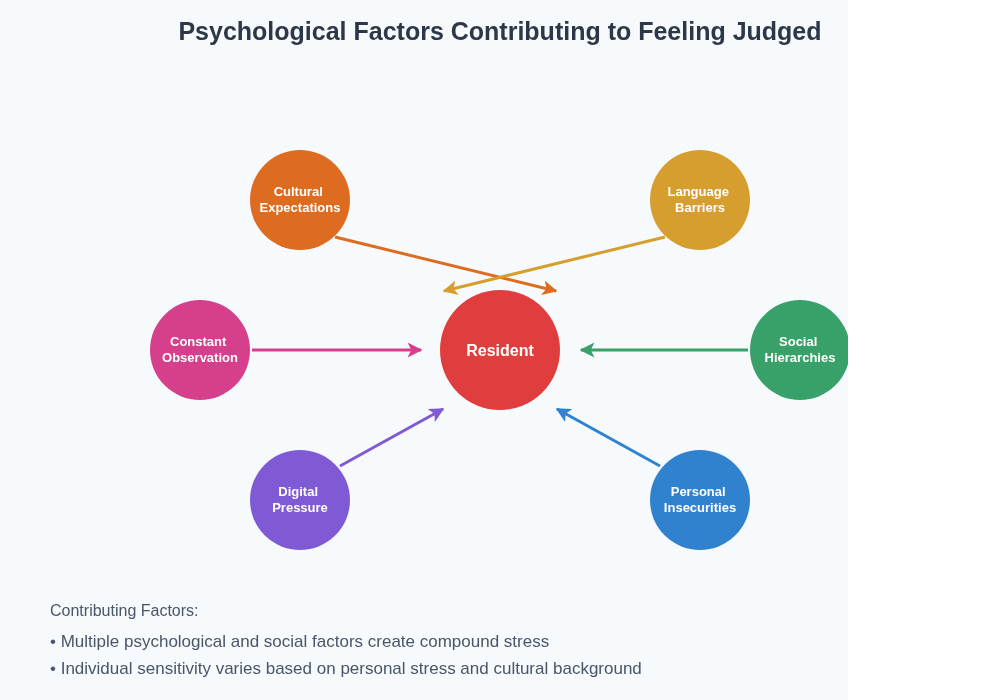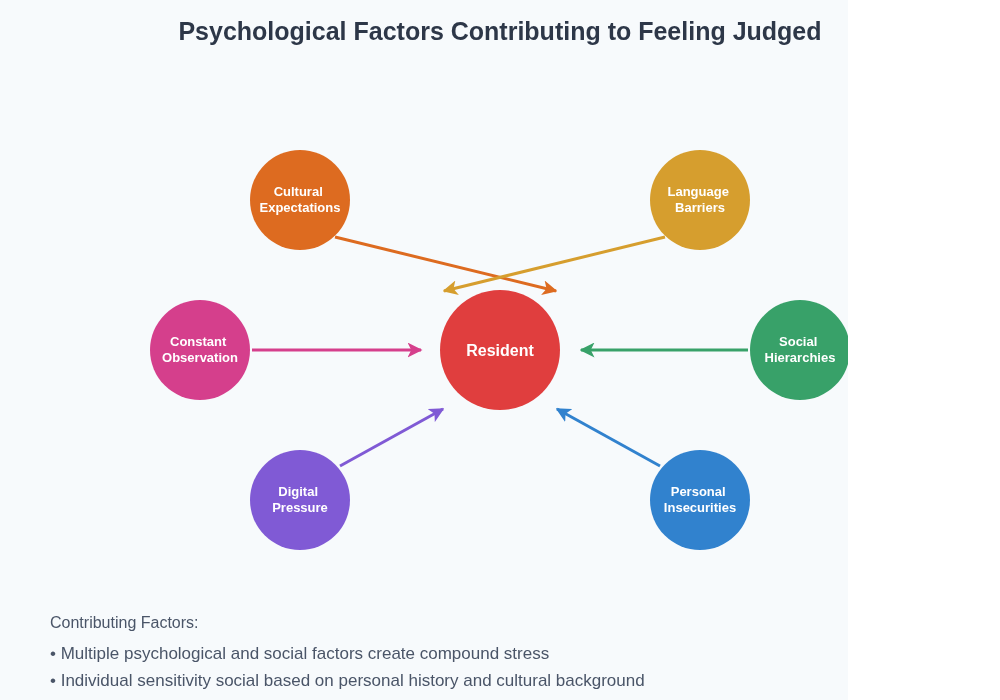--- a/index.html
+++ b/index.html
@@ -39,21 +39,20 @@
   }
   .edge {
     stroke-width: 3;
     fill: none;
   }
   .notes {
     position: absolute;
     left: 50px;
     top: 602px;
     color: #4a5568;
-    margin-top: 12px;
   }
   .notes-heading {
     font-size: 16px;
     margin: 0 0 12px 0;
   }
   .notes-bullet {
     font-size: 17px;
     margin: 0 0 7px 0;
   }
 </style>
@@ -144,16 +143,16 @@
 
     <g>
       <circle cx="500" cy="350" r="60" fill="#e03e3e"></circle>
       <text class="center-label" x="500" y="356">Resident</text>
     </g>
   </svg>
 
   <div class="notes">
     <p class="notes-heading">Contributing Factors:</p>
     <p class="notes-bullet">• Multiple psychological and social factors create compound stress</p>
-    <p class="notes-bullet">• Individual sensitivity social based on personal history and cultural background</p>
+    <p class="notes-bullet">• Individual sensitivity varies based on personal stress and cultural background</p>
   </div>
 
 </div>
 
 </body></html>

